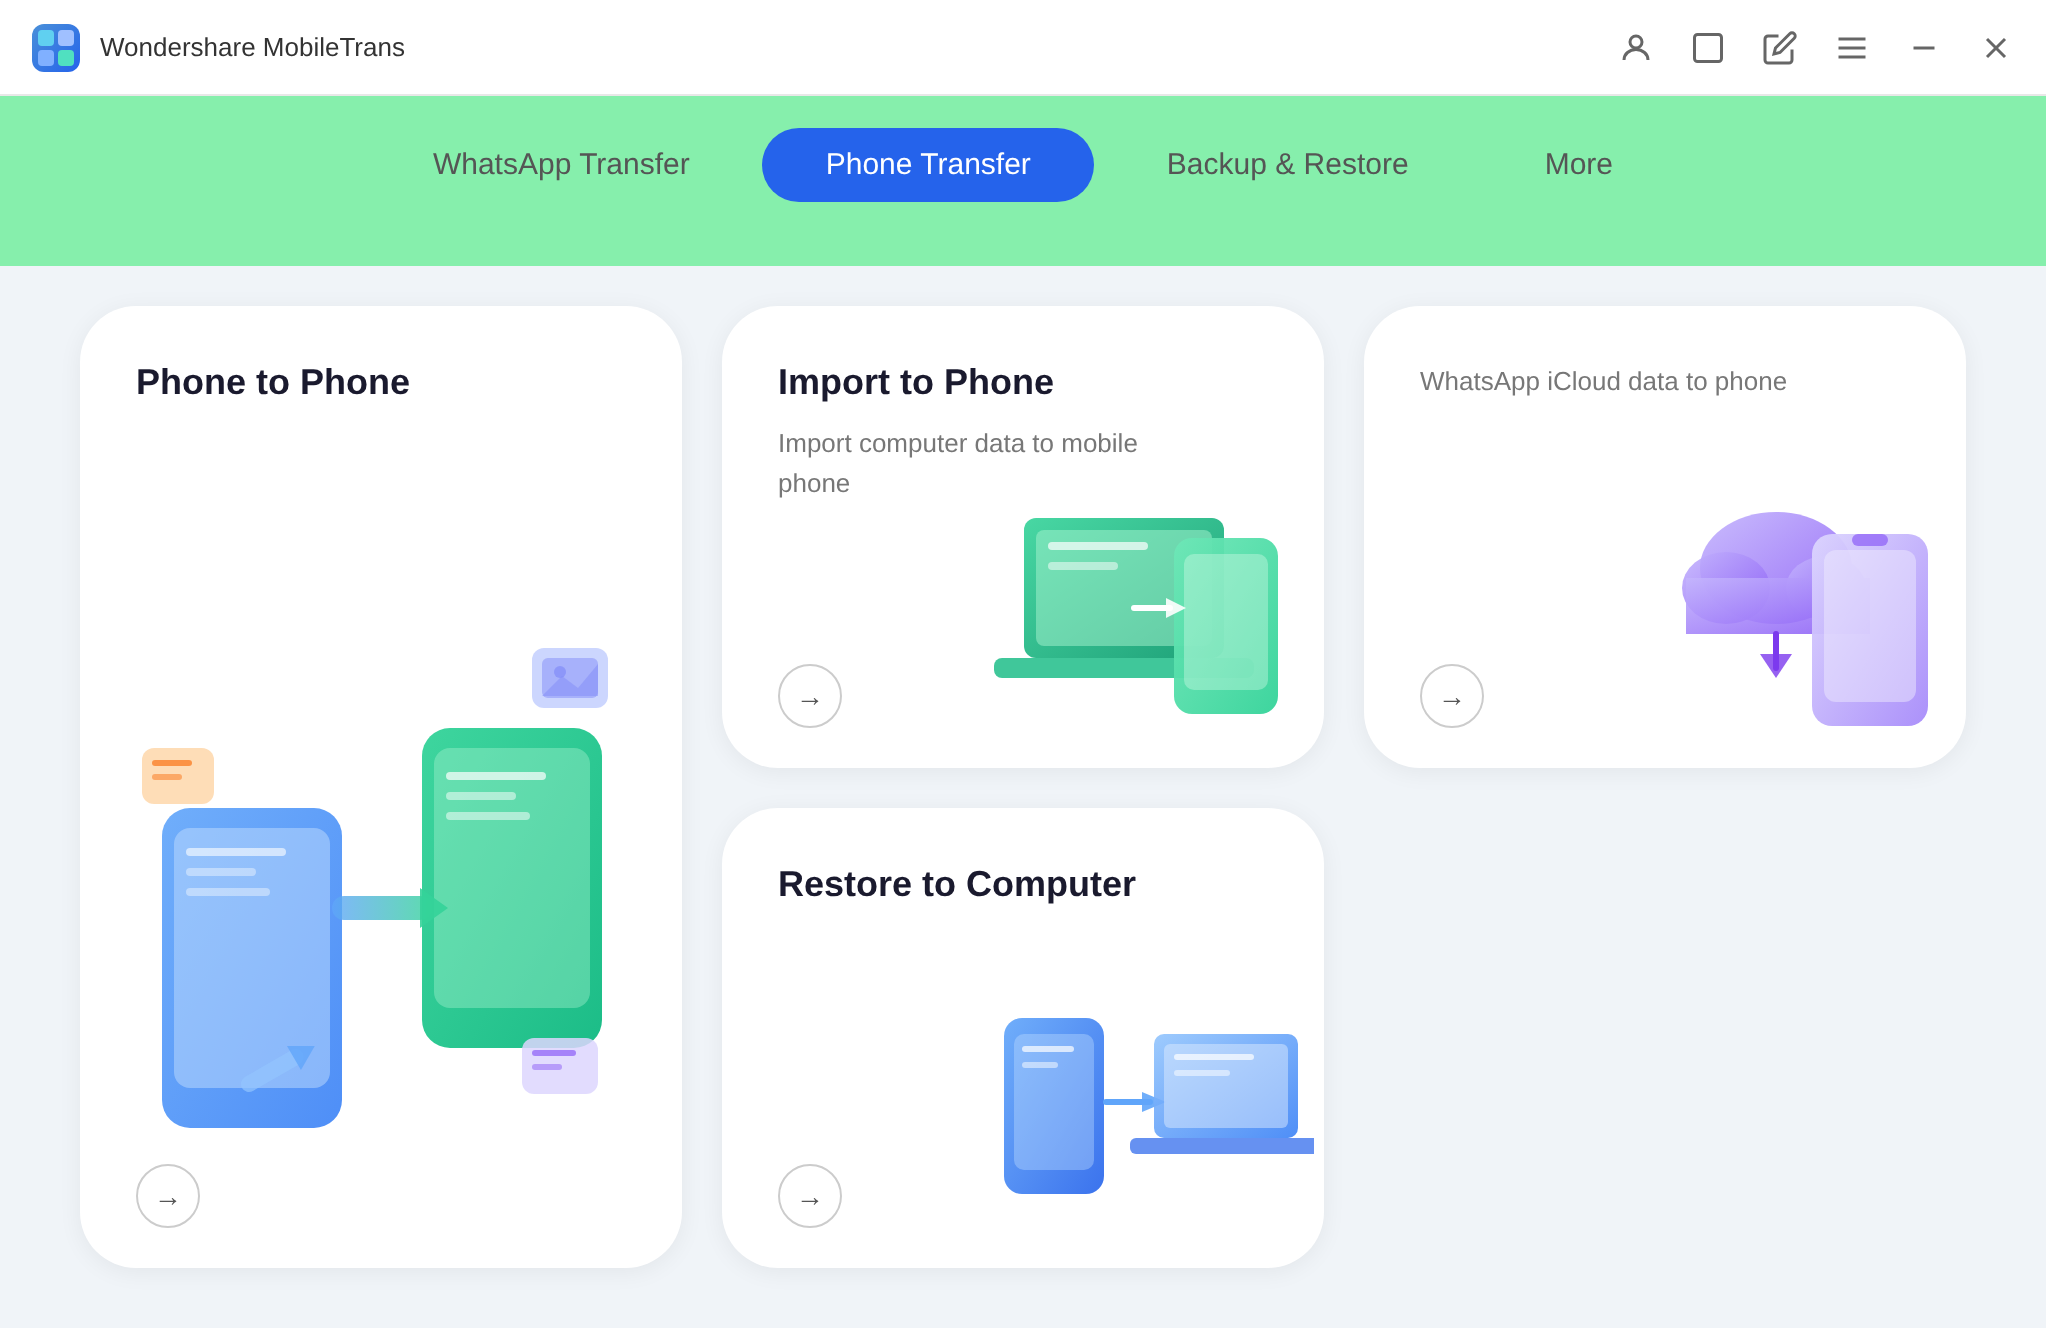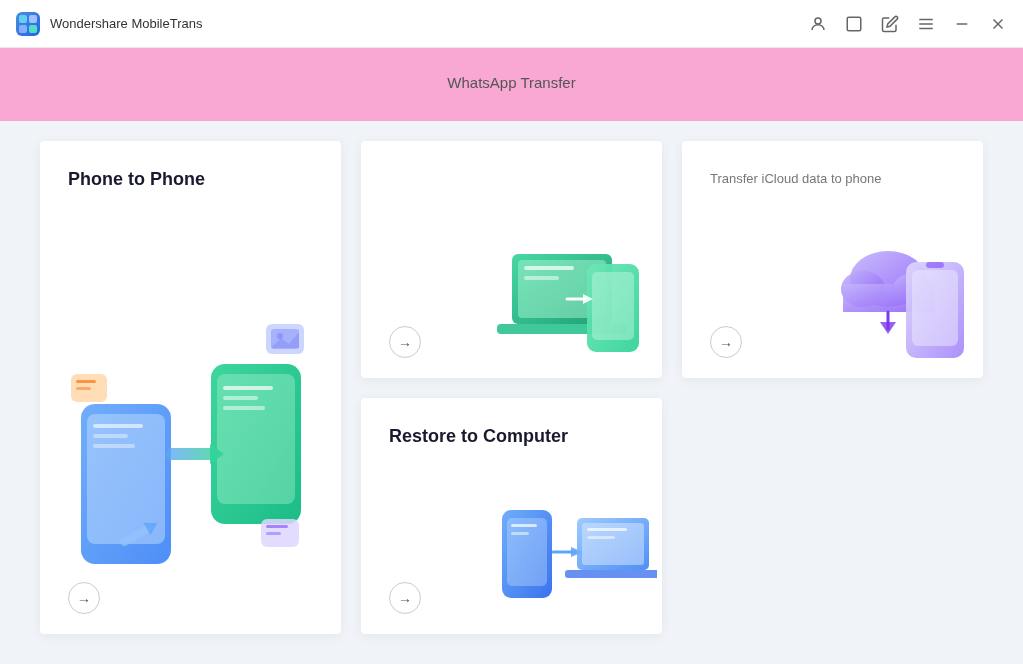--- a/index.html
+++ b/index.html
@@ -55,25 +55,25 @@
       color: #666;
       cursor: pointer;
       font-size: 16px;
       line-height: 1;
       display: flex;
       align-items: center;
     }
 
     
     .nav-bar {
-      background: #f9a8d4;
+      background: #86efac;
       display: flex;
       align-items: center;
       justify-content: center;
-      padding: 16px 0 20px;
+      padding: 16px 0 32px;
       gap: 4px;
       flex-shrink: 0;
     }
     .nav-tab {
       padding: 10px 32px;
       border-radius: 30px;
       font-size: 15px;
       font-weight: 500;
       cursor: pointer;
       color: #555;
@@ -93,21 +93,21 @@
       display: grid;
       grid-template-columns: 1fr 1fr 1fr;
       grid-template-rows: 1fr 1fr;
       gap: 20px;
       overflow: hidden;
     }
 
     
     .card {
       background: #ffffff;
-      border-radius: 4px;
+      border-radius: 28px;
       padding: 28px 28px 20px;
       position: relative;
       overflow: hidden;
       cursor: pointer;
       transition: box-shadow 0.2s;
       box-shadow: 0 2px 12px rgba(0,0,0,0.06);
     }
     .card.large {
       grid-row: span 2;
     }
@@ -190,20 +190,23 @@
       <svg width="18" height="18" viewBox="0 0 24 24" fill="none" stroke="#666" stroke-width="2">
           <line x1="18" y1="6" x2="6" y2="18"></line>
           <line x1="6" y1="6" x2="18" y2="18"></line>
         </svg>
     </span>
   </div>
 </div>
 
 <div class="nav-bar">
   <button class="nav-tab">WhatsApp Transfer</button>
+  <button class="nav-tab active">Phone Transfer</button>
+  <button class="nav-tab">Backup &amp; Restore</button>
+  <button class="nav-tab">More</button>
 </div>
 
 <div class="main-content">
 
   <div class="card large">
     <div class="card-title">Phone to Phone</div>
 
     <div style="position:absolute; bottom:50px; left:0; right:0; display:flex; justify-content:center; align-items:flex-end; height:300px;">
       <svg width="240" height="260" viewBox="0 0 240 260" xmlns="http://www.w3.org/2000/svg">
 
@@ -258,20 +261,22 @@
           <rect x="0" y="-4" width="35" height="8" rx="4" fill="#93c5fd" opacity="0.7"></rect>
           <polygon points="30,-7 42,0 30,7" fill="#60a5fa" opacity="0.8"></polygon>
         </g>
       </svg>
     </div>
 
     <div class="card-arrow">→</div>
   </div>
 
   <div class="card">
+    <div class="card-title">Import to Phone</div>
+    <div class="card-desc">Import computer data to mobile phone</div>
 
     <div style="position:absolute; bottom:10px; right:10px;">
       <svg width="160" height="130" viewBox="0 0 160 130" xmlns="http://www.w3.org/2000/svg">
         <defs>
           <linearGradient id="laptopGrad" x1="0%" y1="0%" x2="100%" y2="100%">
             <stop offset="0%" style="stop-color:#34d399"></stop>
             <stop offset="100%" style="stop-color:#059669"></stop>
           </linearGradient>
           <linearGradient id="importPhoneGrad" x1="0%" y1="0%" x2="100%" y2="100%">
             <stop offset="0%" style="stop-color:#6ee7b7"></stop>
@@ -294,21 +299,21 @@
           <line x1="0" y1="0" x2="18" y2="0" stroke="#fff" stroke-width="3" stroke-linecap="round"></line>
           <polygon points="16,-5 26,0 16,5" fill="#fff" opacity="0.9"></polygon>
         </g>
       </svg>
     </div>
 
     <div class="card-arrow">→</div>
   </div>
 
   <div class="card">
-    <div class="card-desc">Transfer iCloud data to phone</div>
+    <div class="card-desc">WhatsApp iCloud data to phone</div>
 
     <div style="position:absolute; bottom:10px; right:5px;">
       <svg width="160" height="130" viewBox="0 0 160 130" xmlns="http://www.w3.org/2000/svg">
         <defs>
           <linearGradient id="cloudGrad" x1="0%" y1="0%" x2="100%" y2="100%">
             <stop offset="0%" style="stop-color:#c4b5fd"></stop>
             <stop offset="100%" style="stop-color:#8b5cf6"></stop>
           </linearGradient>
           <linearGradient id="iPhoneGrad" x1="0%" y1="0%" x2="100%" y2="100%">
             <stop offset="0%" style="stop-color:#ddd6fe"></stop>

